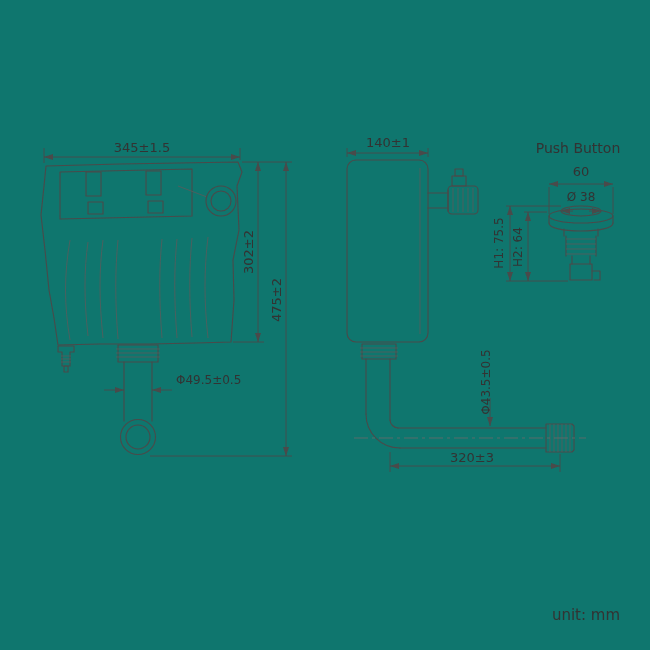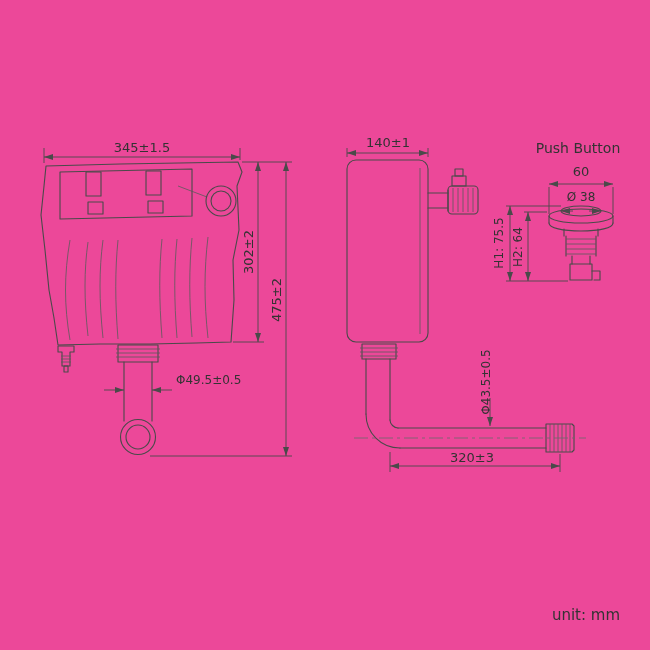--- a/index.html
+++ b/index.html
@@ -5,21 +5,21 @@
   html, body {
     margin: 0;
     padding: 0;
     background: #ffffff;
     font-family: "DejaVu Sans", "Liberation Sans", sans-serif;
   }
   .canvas {
     position: relative;
     width: 650px;
     height: 650px;
-    background: #ec4899;
+    background: #0f766e;
     overflow: hidden;
   }
   svg { display: block; }
   .outline { fill: none; stroke: #4a4a4a; stroke-width: 1.1; stroke-linejoin: round; stroke-linecap: round; }
   .thin    { fill: none; stroke: #5a5a5a; stroke-width: 0.8; }
   .dim     { fill: none; stroke: #4a4a4a; stroke-width: 0.9; }
   .center  { fill: none; stroke: #6a6a6a; stroke-width: 0.8; stroke-dasharray: 14 4 3 4; }
   text { fill: #333333; font-family: "DejaVu Sans", "Liberation Sans", sans-serif; }
   .t13 { font-size: 13px; }
   .t12 { font-size: 12px; }

